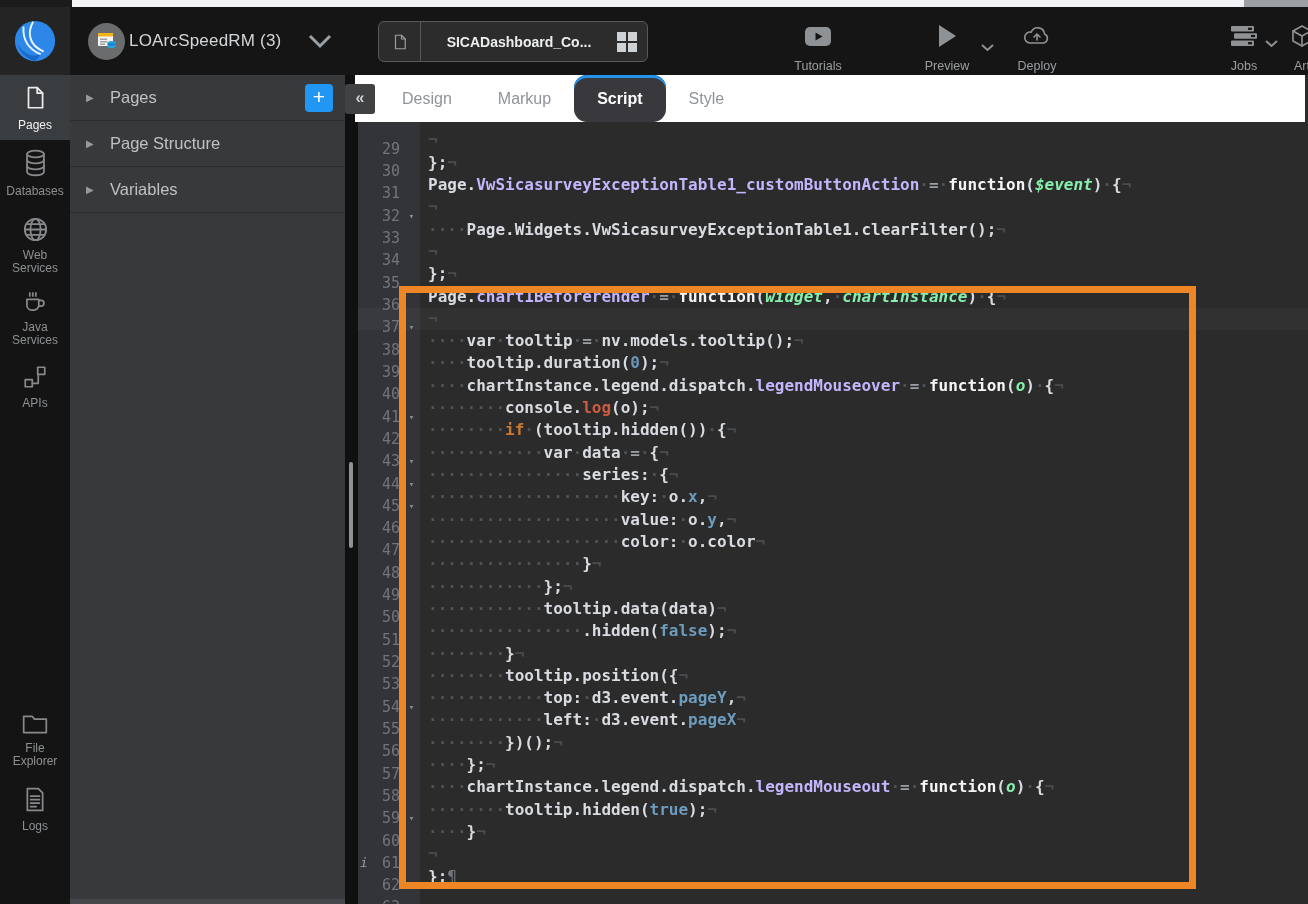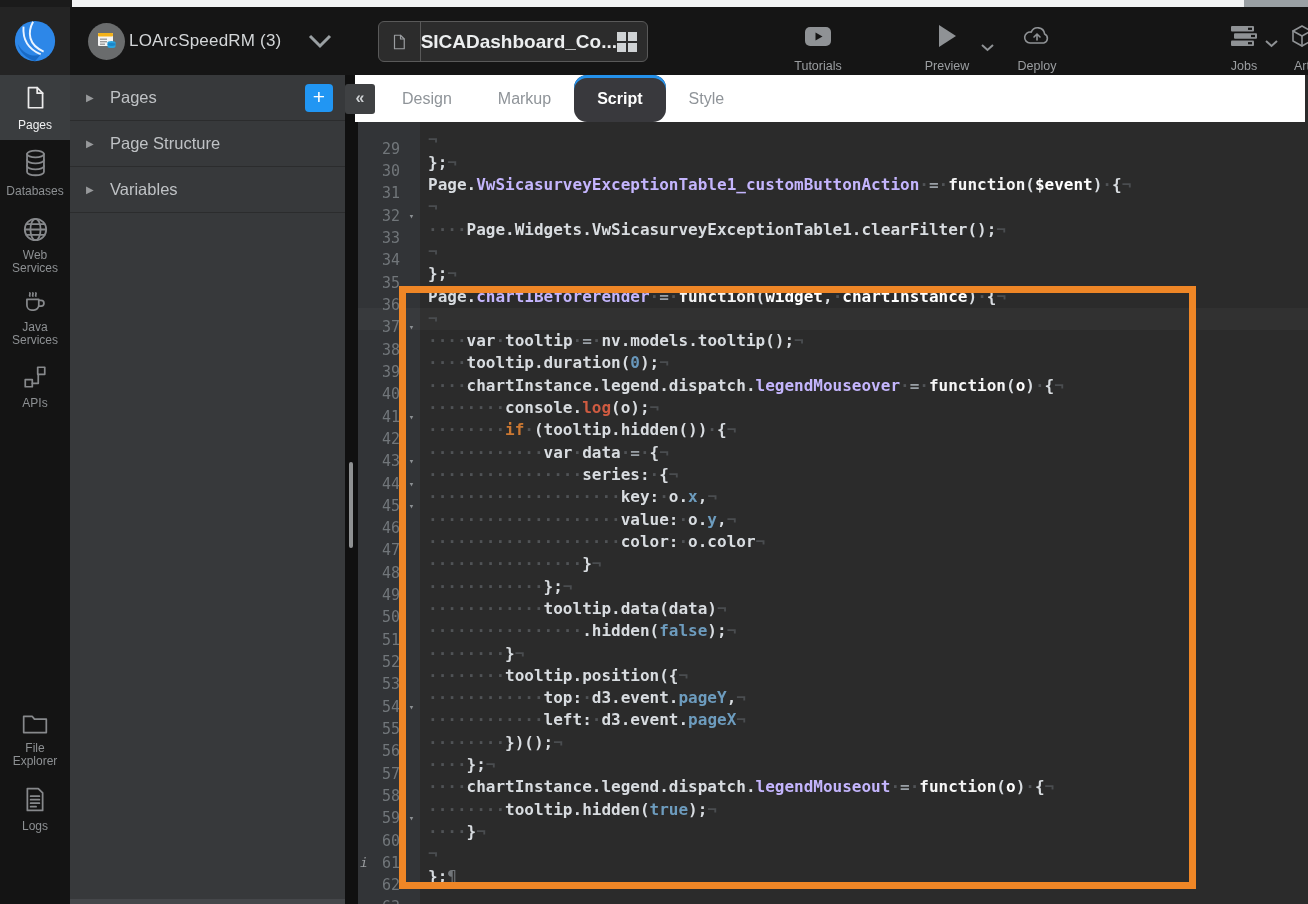--- a/index.html
+++ b/index.html
@@ -14,21 +14,21 @@
   
   .topbar { position:absolute; left:0; top:7px; width:1308px; height:68px; background:#151515; }
   .logo-cell { position:absolute; left:0; top:0; width:70px; height:68px; background:#242424; display:flex; align-items:center; justify-content:center; }
   .project { position:absolute; left:88px; top:0; height:68px; display:flex; align-items:center; cursor:pointer; }
   .avatar { width:37px; height:37px; border-radius:50%; background:#6a6c6d; display:flex; align-items:center; justify-content:center; }
   .project-name { margin-left:4px; font-size:17px; color:#d3d6d8; letter-spacing:.2px; }
   .proj-chevron { margin-left:26px; }
 
   .page-tab { position:absolute; left:378px; top:14px; width:270px; height:41px; border:1px solid #595959; border-radius:6px; background:#2c2c2c; display:flex; align-items:center; cursor:pointer; }
   .page-tab .ficon { width:42px; height:100%; border-right:1px solid #595959; display:flex; align-items:center; justify-content:center; }
-  .page-tab .ptitle { flex:1; text-align:center; font-size:19px; font-weight:700; color:#eceeef; }
+  .page-tab .ptitle { flex:1; text-align:center; font-size:14px; font-weight:700; color:#eceeef; }
   .page-tab .grid { width:20px; height:20px; margin-right:10px; display:grid; grid-template-columns:9px 9px; grid-template-rows:9px 9px; gap:2px; }
   .page-tab .grid i { background:#cfd2d4; }
 
   .tb-action { position:absolute; top:14px; width:80px; text-align:center; color:#9b9ea1; font-size:12.5px; cursor:pointer; }
   .tb-action .ic { height:30px; display:flex; align-items:center; justify-content:center; }
   .tb-action .lbl { margin-top:8px; }
   .act-tutorials { left:778px; }
   .act-preview  { left:907px; }
   .act-deploy   { left:997px; }
   .act-jobs     { left:1204px; }
@@ -72,21 +72,21 @@
   .info-mark { width:12px; text-align:center; color:#9a9da0; font-size:13px; font-style:italic; }
   .line-num { flex:1; text-align:right; padding-right:3px; color:#71767a; font-size:15px; }
   .fold-mark { width:17px; text-align:center; color:#8b8f93; font-size:9px; cursor:pointer; }
   .code-cell { padding-left:8px; font-size:16px; font-weight:700; color:#d8dce0; }
   .code-row.current .gutter-cell { background:#46494c; }
   .code-row.current { background:rgba(255,255,255,.03); }
 
   .tk-p  { color:#d8dce0; }
   .tk-f  { color:#c4b5fd; }
   .tk-k  { color:#f5f5f5; }
-  .tk-i  { color:#ffffff; }
+  .tk-i  { color:#86efac; font-style:italic; }
   .tk-c  { color:#cc7832; }
   .tk-e  { color:#cf5b41; }
   .tk-n  { color:#6897bb; }
   .tk-b  { color:#6d9cbe; }
   .tk-op { color:#9aa0a6; }
   .tk-w  { color:#505356; }
   .tk-nl { color:#4a4d50; }
   .tk-pl { color:#72767a; font-weight:400; }
 
   .hl-box { position:absolute; left:399px; top:286px; width:797px; height:603px; border:7px solid #ef8626; z-index:5; pointer-events:none; }

